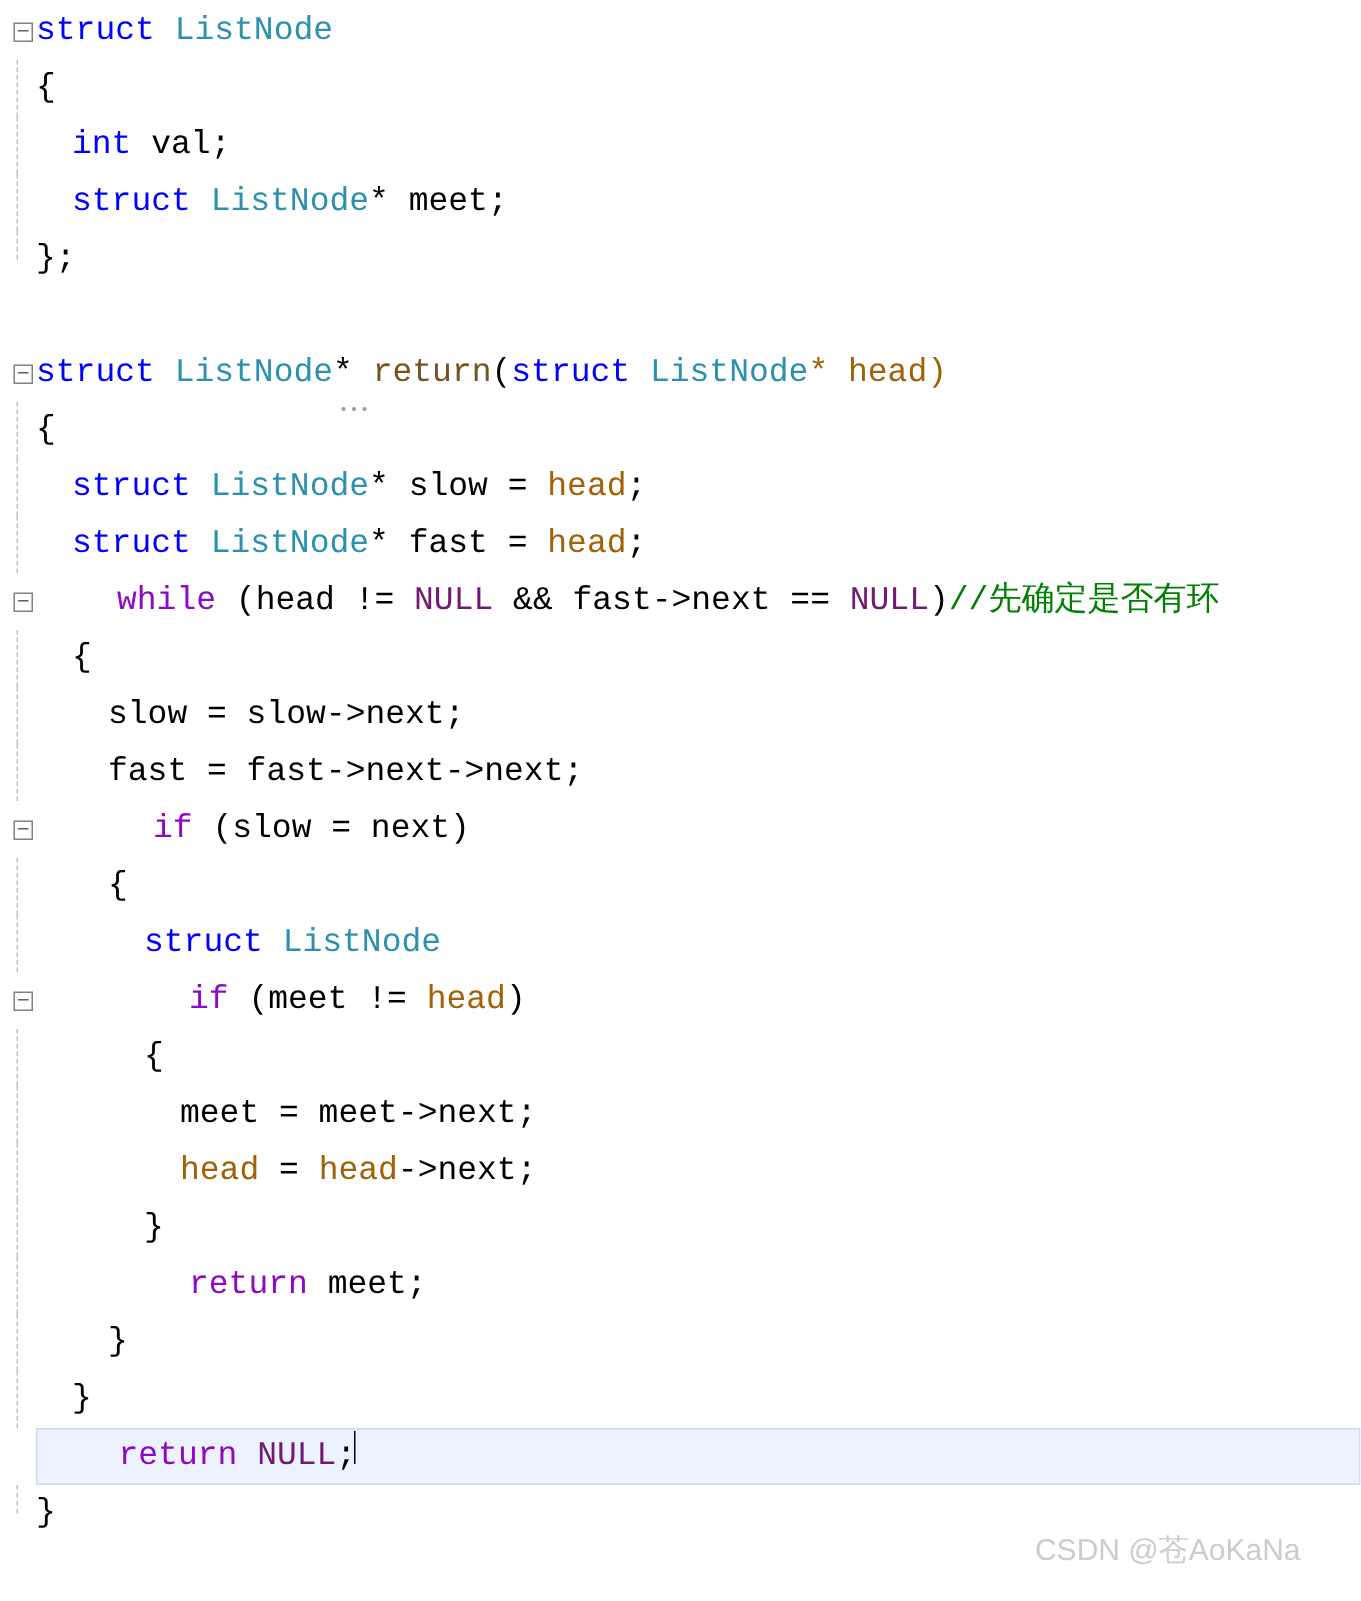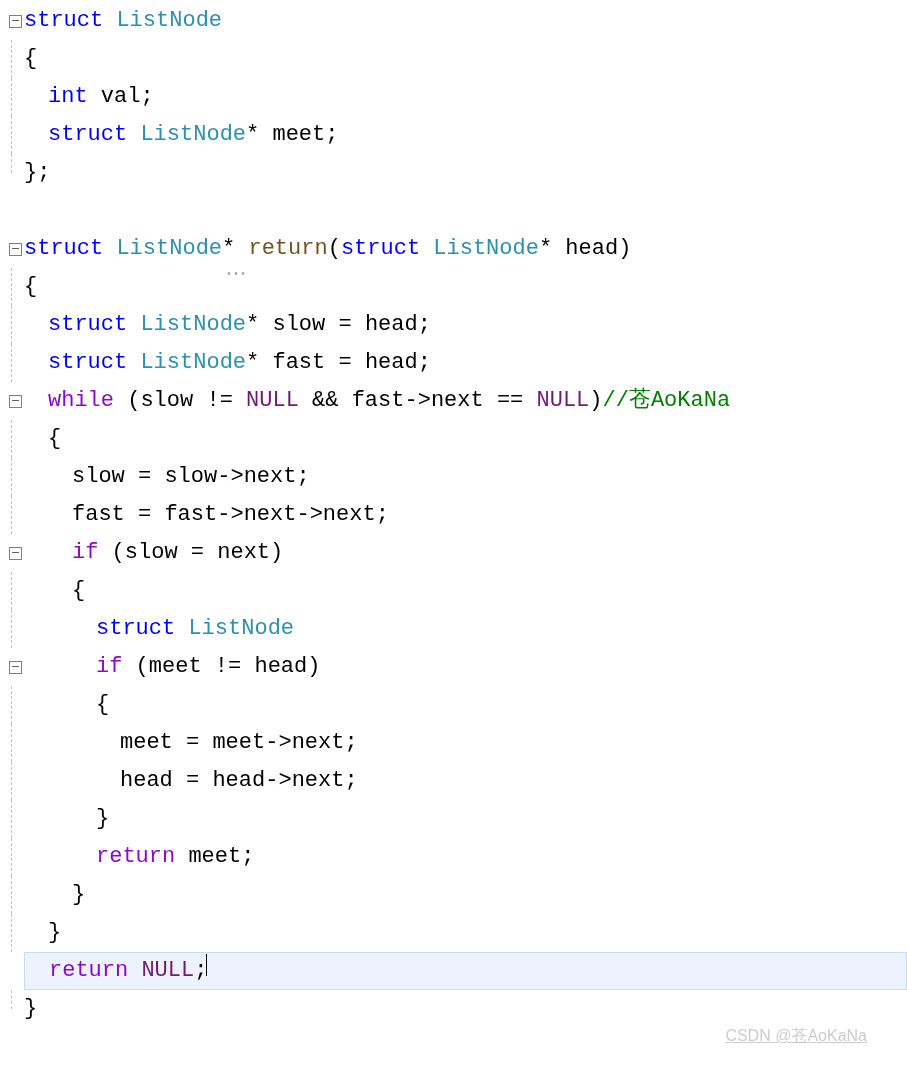--- a/index.html
+++ b/index.html
@@ -63,40 +63,39 @@
 .v1 { left: 11px; }
 .code-text {
   white-space: pre;
   display: flex;
   align-items: baseline;
 }
 .kw { color: #0000FF; }
 .type { color: #2B91AF; }
 .ident { color: #000000; }
 .punct { color: #000000; }
-.param { color: #000000; }
+.param { color: #a16207; }
 .null { color: #701a75; }
-.ctrl { color: #8F08C4; }
+.ctrl { color: #8F08C4; margin-left: 30px; }
 .comment { color: #008000; }
 .func { color: #74531F; }
 .cursor {
   border-left: 1px solid #000;
   height: 22px;
   display: inline-block;
   vertical-align: middle;
   margin-left: -1px;
 }
 .watermark {
   position: absolute;
   bottom: 20px;
   right: 40px;
   color: #cccccc;
-  font-size: 16px;
+  font-size: 20px;
   font-family: Arial, sans-serif;
-  text-decoration: underline;
 }
 </style>
 </head>
 <body>
 
 <div class="editor">
   <div class="code-area">
 
     <div class="line">
       <div class="fold-col">
@@ -168,21 +167,21 @@
       <div class="fold-col">
           <div class="vline v1"></div>
         </div>
       <div class="code-text"><span style="width:24px;display:inline-block"></span><span class="kw">struct</span><span class="type"> ListNode</span><span class="ident">* fast = </span><span class="param">head</span><span class="punct">;</span></div>
     </div>
 
     <div class="line">
       <div class="fold-col">
           <div class="fold-box"></div>
         </div>
-      <div class="code-text"><span style="width:24px;display:inline-block"></span><span class="ctrl">while</span><span class="ident"> (slow != </span><span class="null">NULL</span><span class="ident"> &amp;&amp; fast-&gt;next == </span><span class="null">NULL</span><span class="ident">)</span><span class="comment">//苍AoKaNa</span></div>
+      <div class="code-text"><span style="width:24px;display:inline-block"></span><span class="ctrl">while</span><span class="ident"> (head != </span><span class="null">NULL</span><span class="ident"> &amp;&amp; fast-&gt;next == </span><span class="null">NULL</span><span class="ident">)</span><span class="comment">//先确定是否有环</span></div>
     </div>
 
     <div class="line">
       <div class="fold-col">
           <div class="vline v1"></div>
         </div>
       <div class="code-text"><span style="width:24px;display:inline-block"></span><span class="punct">{</span></div>
     </div>
 
     <div class="line">

